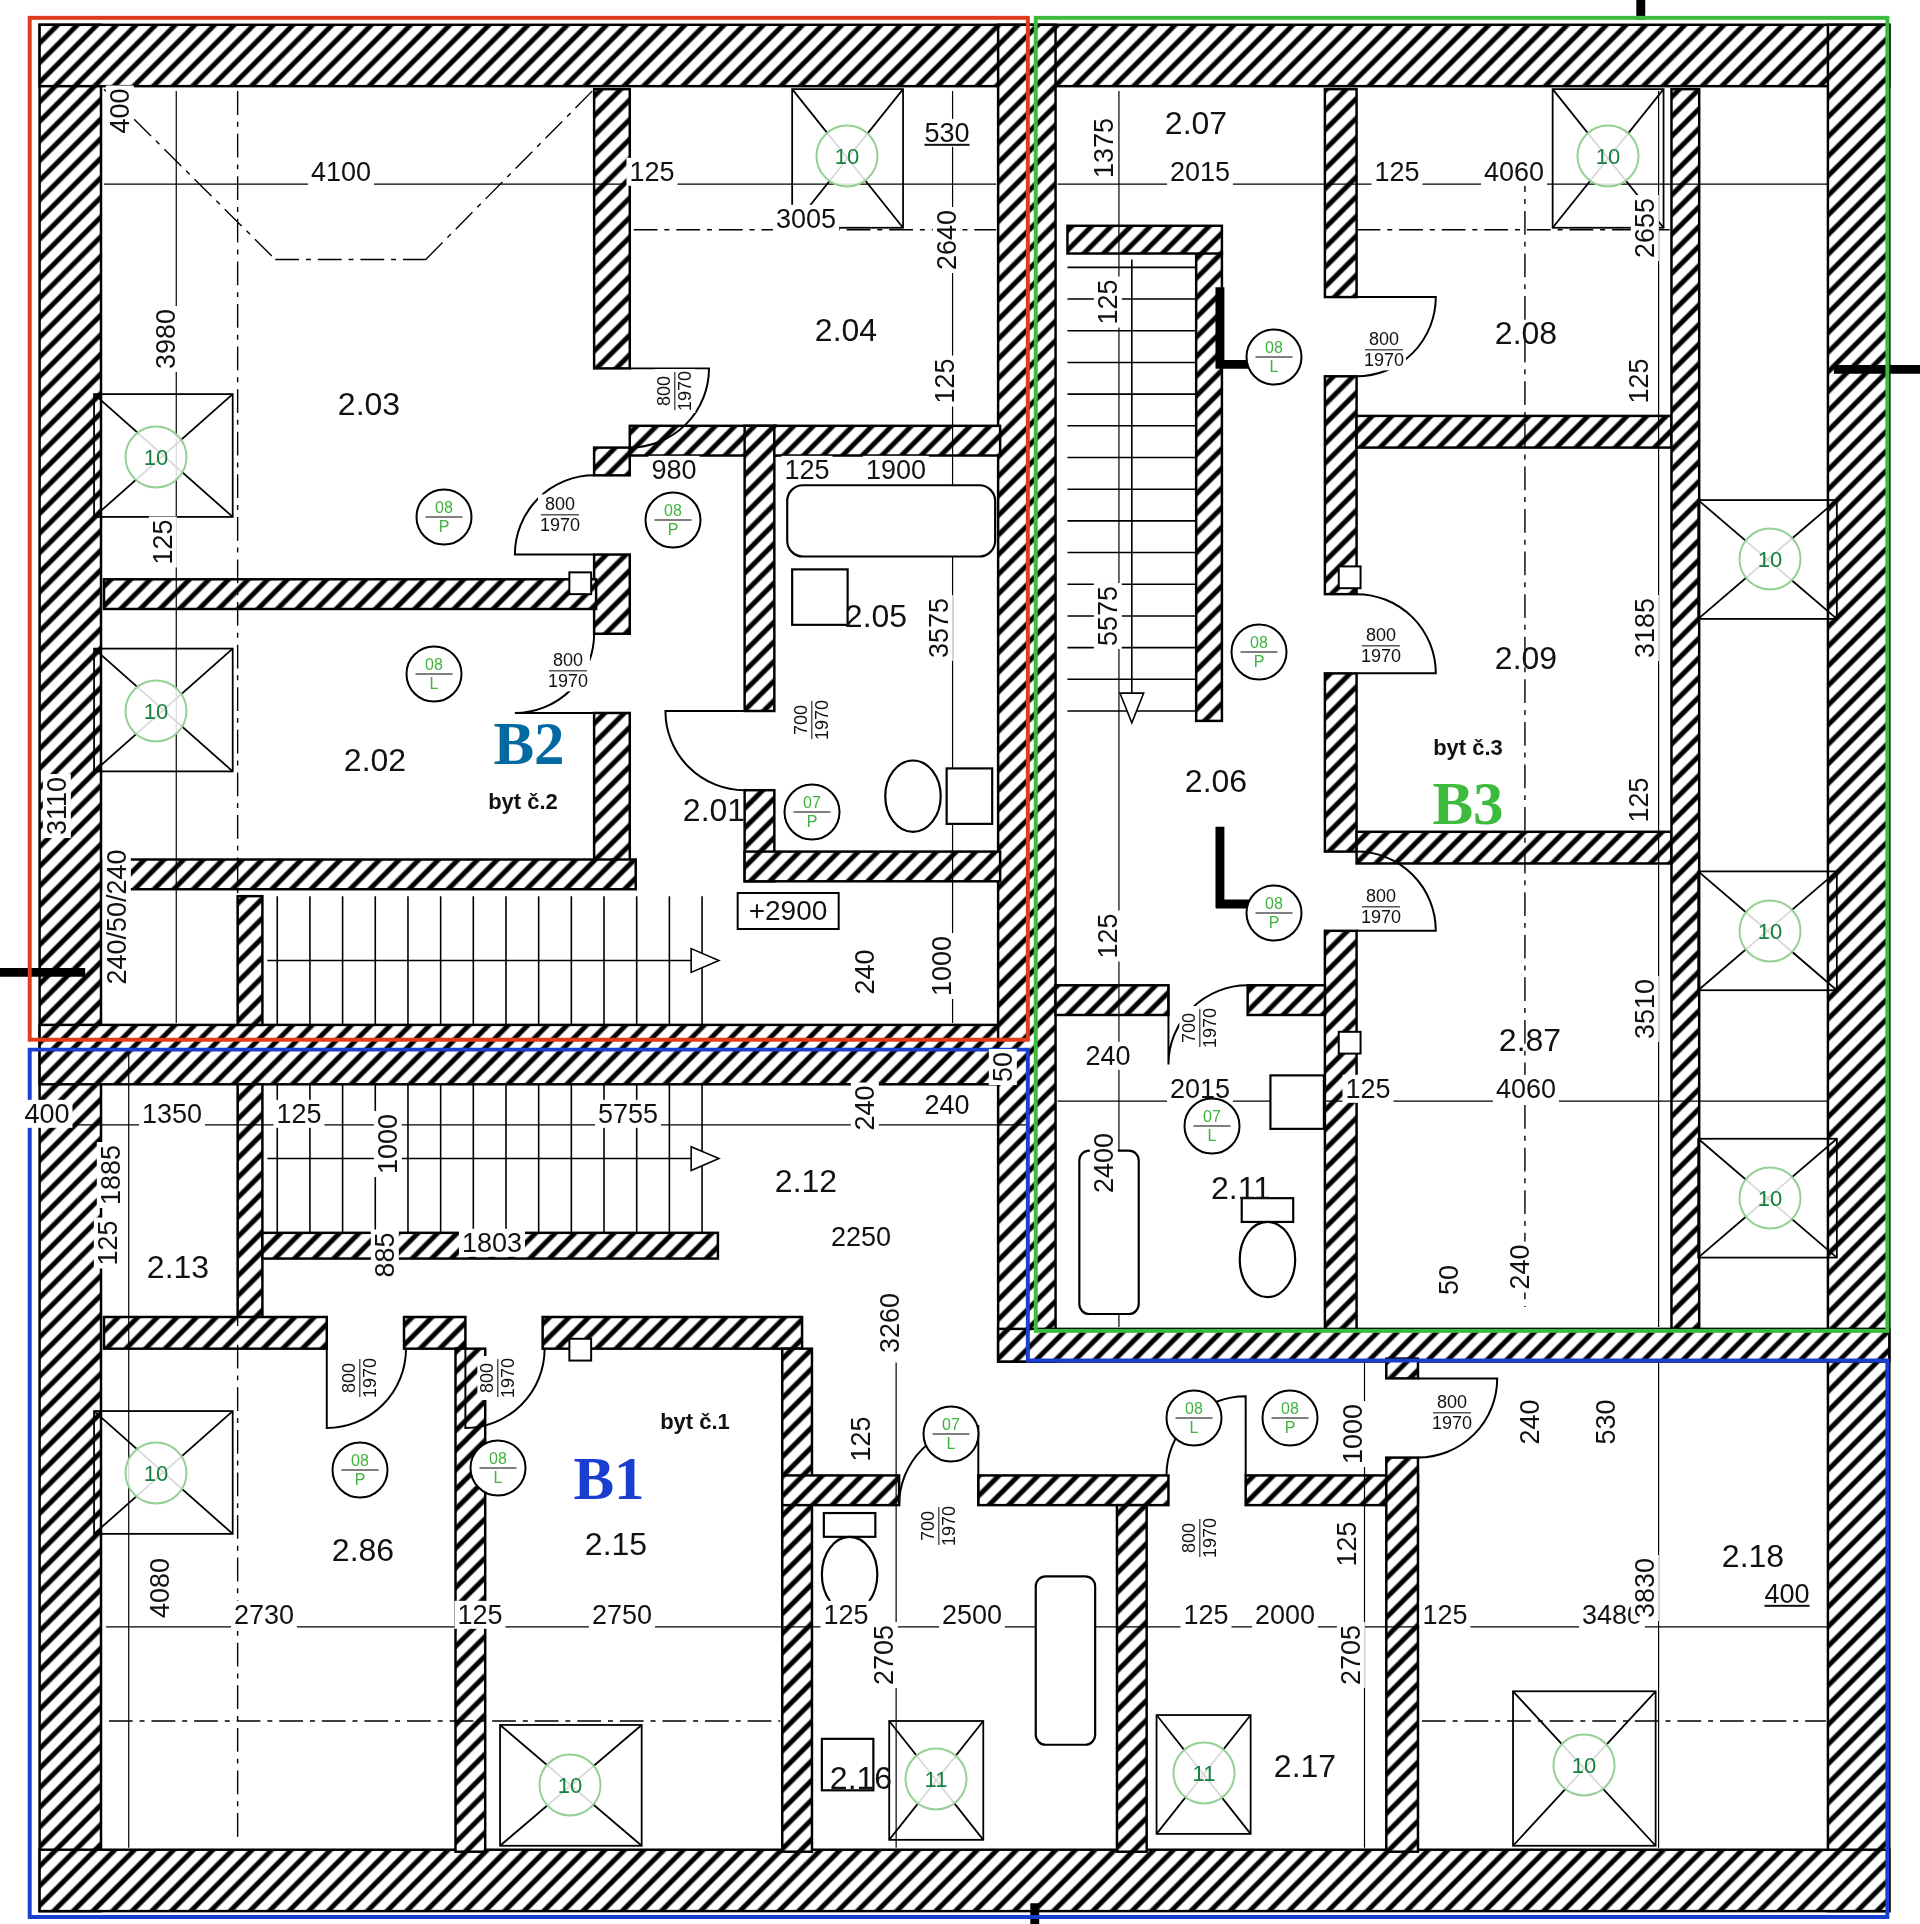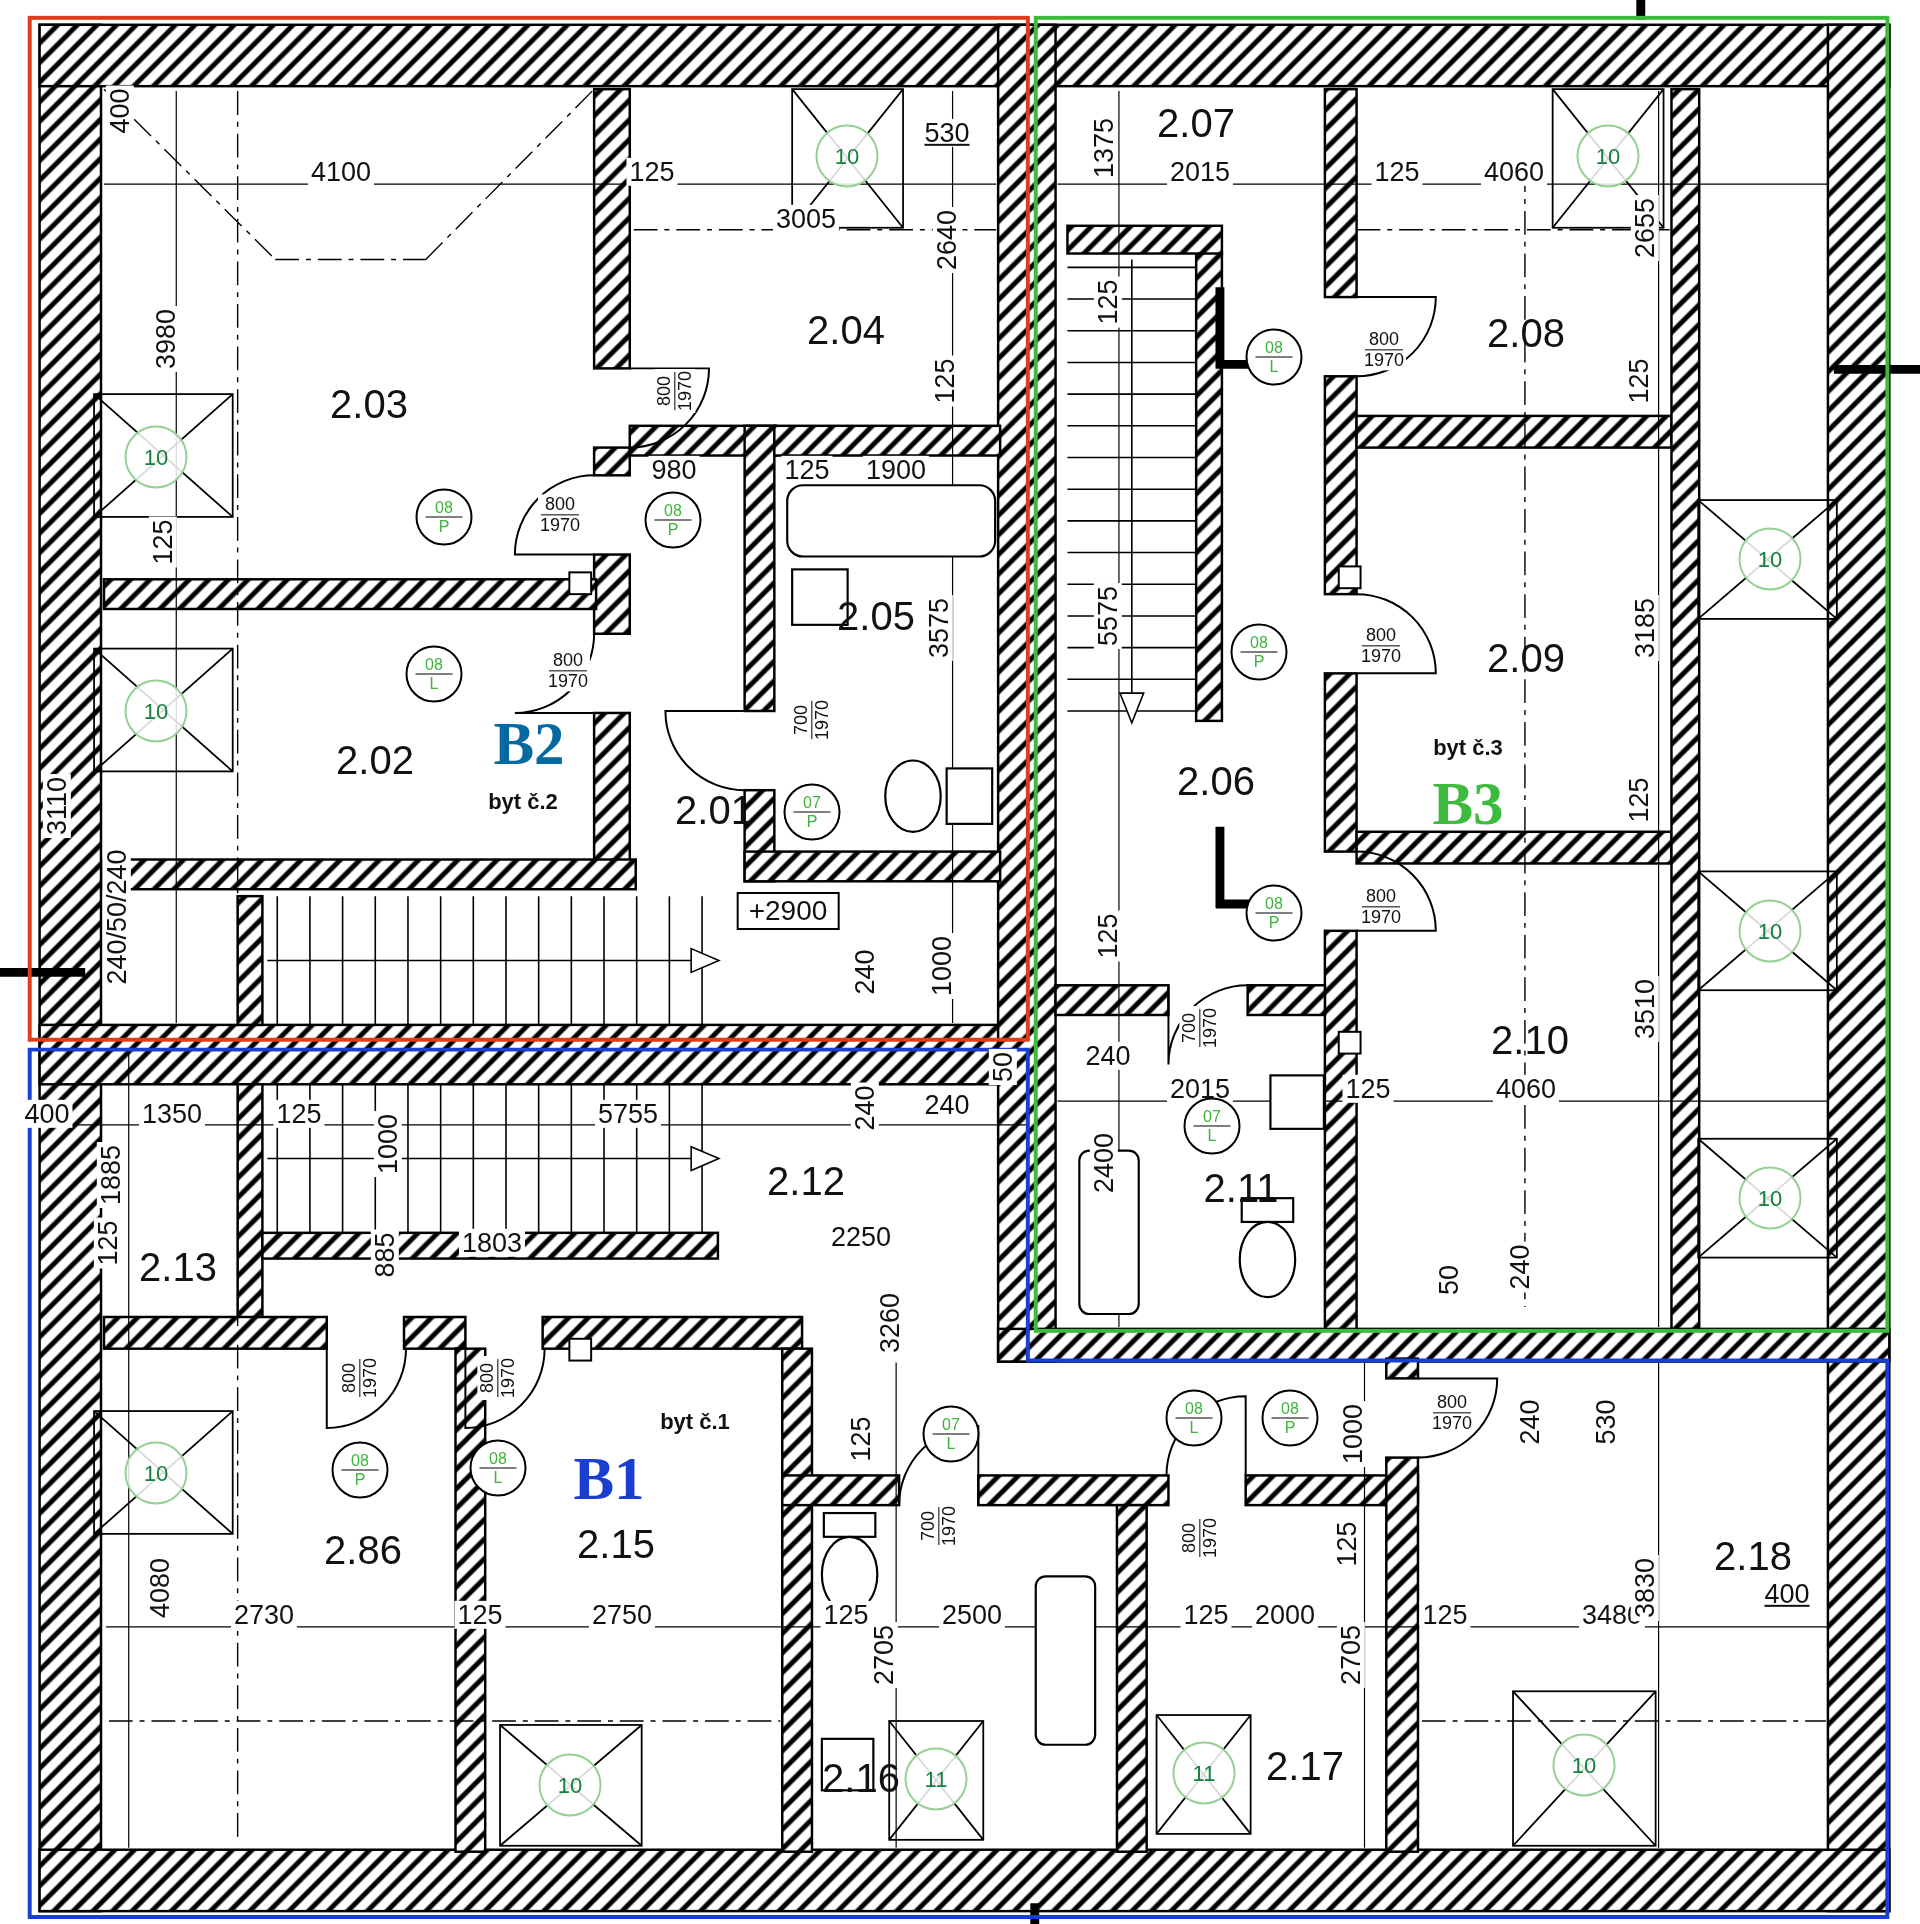--- a/index.html
+++ b/index.html
@@ -3,21 +3,21 @@
 <meta charset="utf-8">
 <style>
   html,body{margin:0;padding:0;background:#fff;}
   .plan{position:relative;width:1921px;height:1925px;background:#fff;overflow:hidden;
         font-family:"Liberation Sans","DejaVu Sans",sans-serif;color:#111;}
   .plan svg{position:absolute;left:0;top:0;}
   .lbl{position:absolute;transform:translate(-50%,-50%);white-space:nowrap;}
   .dim{font-size:27px;background:#fff;padding:0 3px;line-height:1.05;}
   .v{transform:translate(-50%,-50%) rotate(-90deg);}
   .u{text-decoration:underline;}
-  .room{font-size:40px;background:transparent;}
+  .room{font-size:32px;background:transparent;}
   .apt{position:absolute;transform:translate(-50%,-50%);font-family:"Liberation Serif","DejaVu Serif",serif;
        font-weight:bold;font-size:61px;white-space:nowrap;}
   .apt-b1{color:#1a3fd0;} .apt-b2{color:#0369a1;} .apt-b3{color:#3dbb3d;}
   .flat{position:absolute;transform:translate(-50%,-50%);font-weight:bold;font-size:22px;white-space:nowrap;text-align:center;}
   .lvl{position:absolute;transform:translate(-50%,-50%);font-size:28px;border:2px solid #000;
        background:#fff;padding:1px 10px;white-space:nowrap;}
   .door{position:absolute;transform:translate(-50%,-50%);display:flex;flex-direction:column;align-items:center;
         font-size:18px;line-height:1.12;background:#fff;padding:0 2px;}
   .door.v{transform:translate(-50%,-50%) rotate(-90deg);}
   .door .w{border-bottom:1.5px solid #000;padding:0 4px;}
@@ -187,21 +187,21 @@
 
 <span class="lbl room" style="left:369px;top:404px">2.03</span>
 <span class="lbl room" style="left:846px;top:330px">2.04</span>
 <span class="lbl room" style="left:876px;top:616px">2.05</span>
 <span class="lbl room" style="left:375px;top:760px">2.02</span>
 <span class="lbl room" style="left:714px;top:810px">2.01</span>
 <span class="lbl room" style="left:1196px;top:123px">2.07</span>
 <span class="lbl room" style="left:1526px;top:333px">2.08</span>
 <span class="lbl room" style="left:1526px;top:658px">2.09</span>
 <span class="lbl room" style="left:1216px;top:781px">2.06</span>
-<span class="lbl room" style="left:1530px;top:1040px">2.10</span>
+<span class="lbl room" style="left:1530px;top:1040px">2.87</span>
 <span class="lbl room" style="left:1241px;top:1188px">2.11</span>
 <span class="lbl room" style="left:806px;top:1181px">2.12</span>
 <span class="lbl room" style="left:178px;top:1267px">2.13</span>
 <span class="lbl room" style="left:363px;top:1550px">2.86</span>
 <span class="lbl room" style="left:616px;top:1544px">2.15</span>
 <span class="lbl room" style="left:861px;top:1778px">2.16</span>
 <span class="lbl room" style="left:1305px;top:1766px">2.17</span>
 <span class="lbl room" style="left:1753px;top:1556px">2.18</span>
 
 <span class="apt apt-b2" style="left:529px;top:744px">B2</span>

